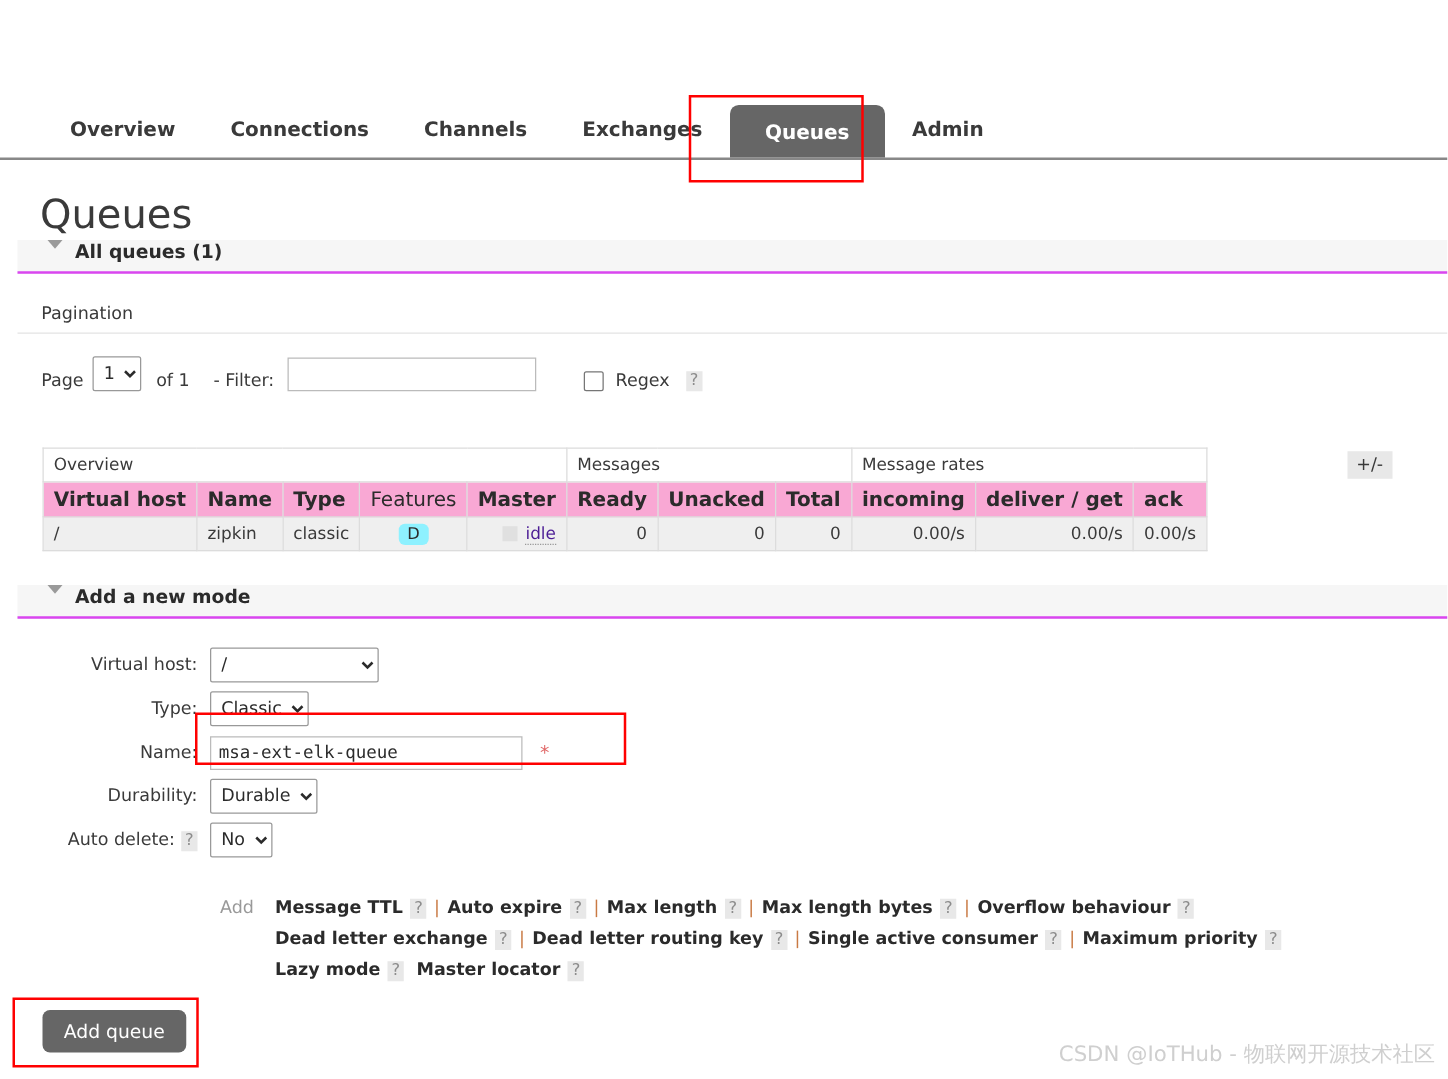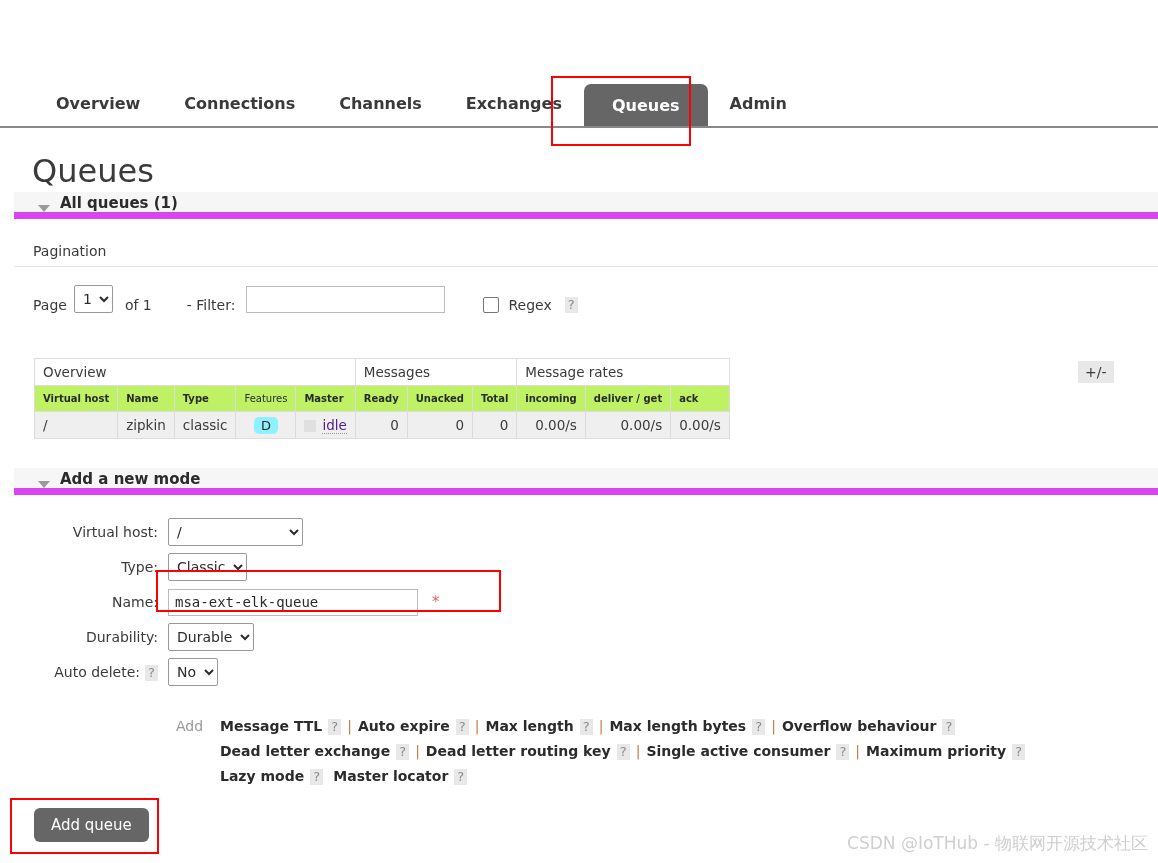--- a/index.html
+++ b/index.html
@@ -134,24 +134,24 @@
     font-weight: 400;
     color: #3a3a3a;
   }
 
   .section-bar {
     position: absolute;
     left: 14px;
     width: 1144px;
     height: 27px;
     background: #f6f6f6;
-    border-bottom: 7px solid #d946ef;
+    border-bottom: 2px solid #d946ef;
     box-sizing: border-box;
     display: flex;
-    align-items: flex-end;
+    align-items: flex-start;
     cursor: pointer;
   }
   .section-bar .caret {
     width: 0; height: 0;
     border-left: 6px solid transparent;
     border-right: 6px solid transparent;
     border-top: 7px solid #9a9a9a;
     margin-left: 24px;
     margin-right: 10px;
   }
@@ -250,23 +250,23 @@
     height: 20px;
     box-sizing: border-box;
   }
   .queues-table tr.group-row td {
     background: #fff;
     font-size: 13.5px;
     color: #3a3a3a;
     height: 27px;
   }
   .queues-table tr.head-row th {
-    background: #bef264;
+    background: #f9a8d4;
     font-weight: bold;
-    font-size: 10px;
+    font-size: 16px;
     color: #2b2b2b;
     height: 26px;
     cursor: pointer;
   }
   .queues-table tr.head-row th.nb { font-weight: normal; }
   .queues-table tr.data-row td {
     background: #efefef;
     height: 27px;
   }
   .queues-table td.num, .queues-table th.num { text-align: right; }
@@ -439,21 +439,21 @@
   </div>
 
   <div class="pagination-label">Pagination</div>
   <div class="pagination-rule"></div>
   <div class="pagination-row">
     <span class="lbl">Page</span>
     <select class="ui-select">
       <option>1</option>
     </select>
     <span class="lbl" style="margin-left:12px;">of 1</span>
-    <span class="lbl" style="margin-left:28px;">- Filter:</span>
+    <span class="lbl" style="margin-left:12px;">- Filter:</span>
     <input class="ui-text filter-input" type="text" value="" style="">
     <span class="chk"></span>
     <span class="lbl">Regex</span>
     <span class="qmark">?</span>
   </div>
 
   <table class="queues-table">
     <tbody>
         <tr class="group-row">
       <td colspan="5">Overview</td>

